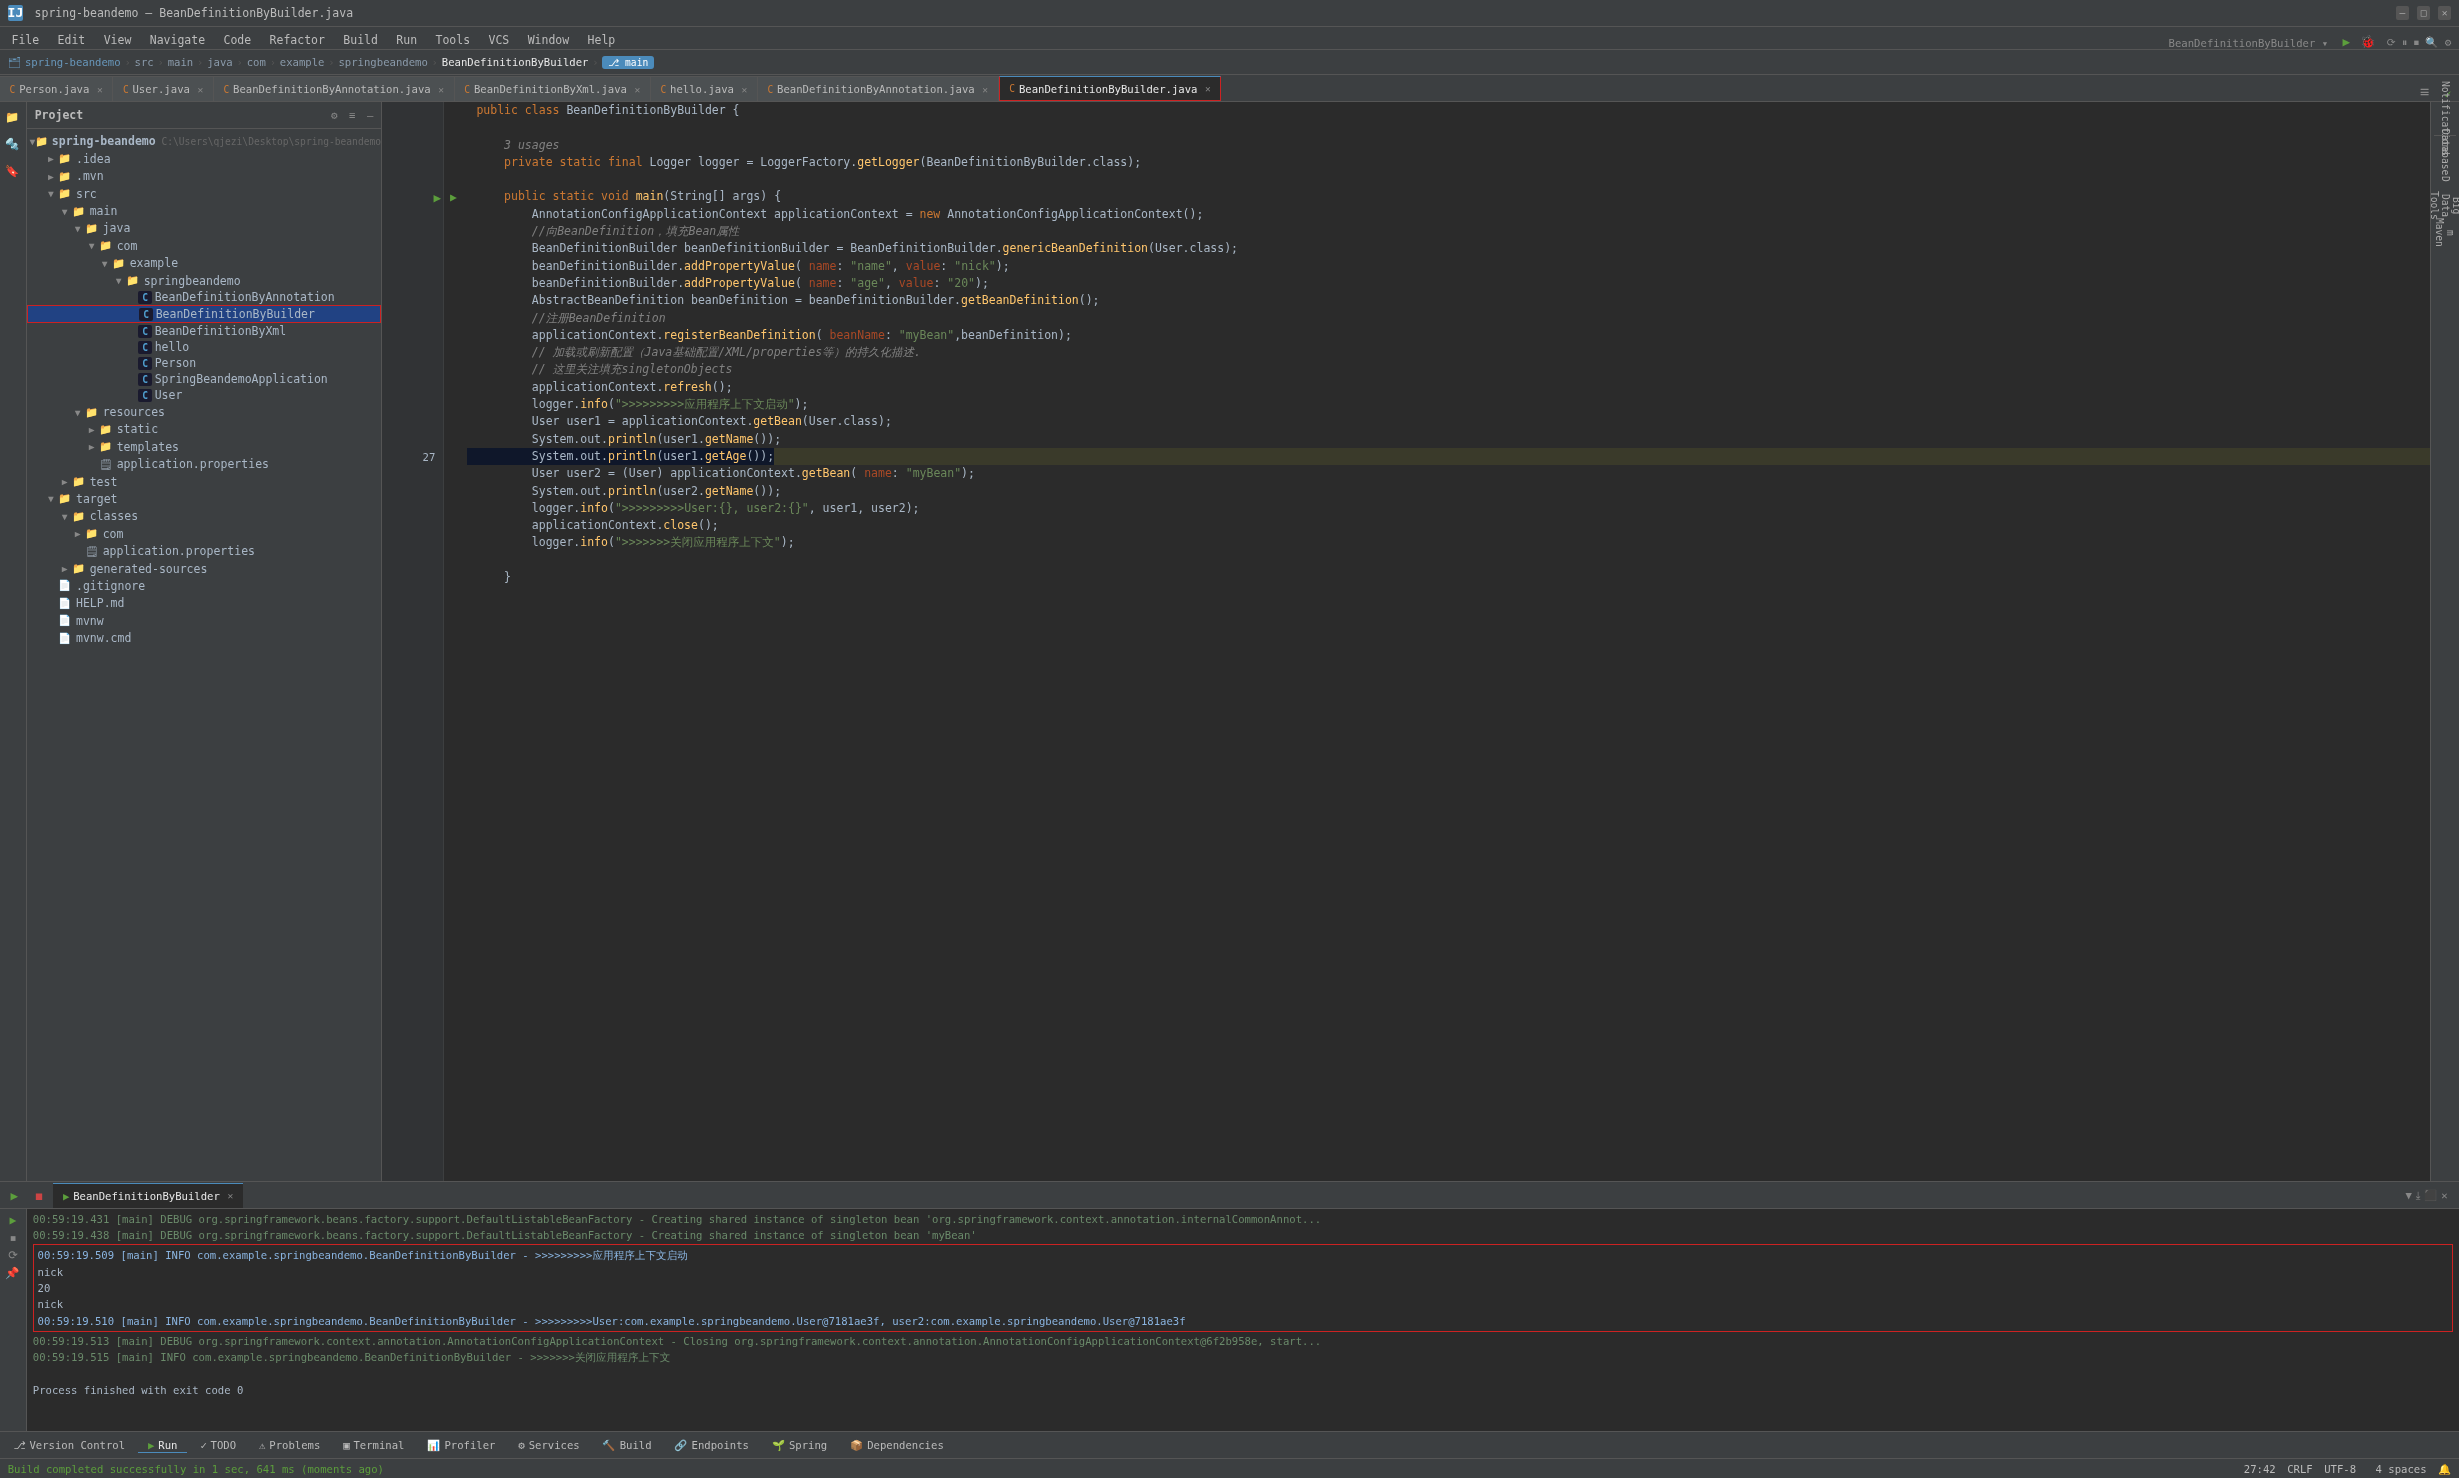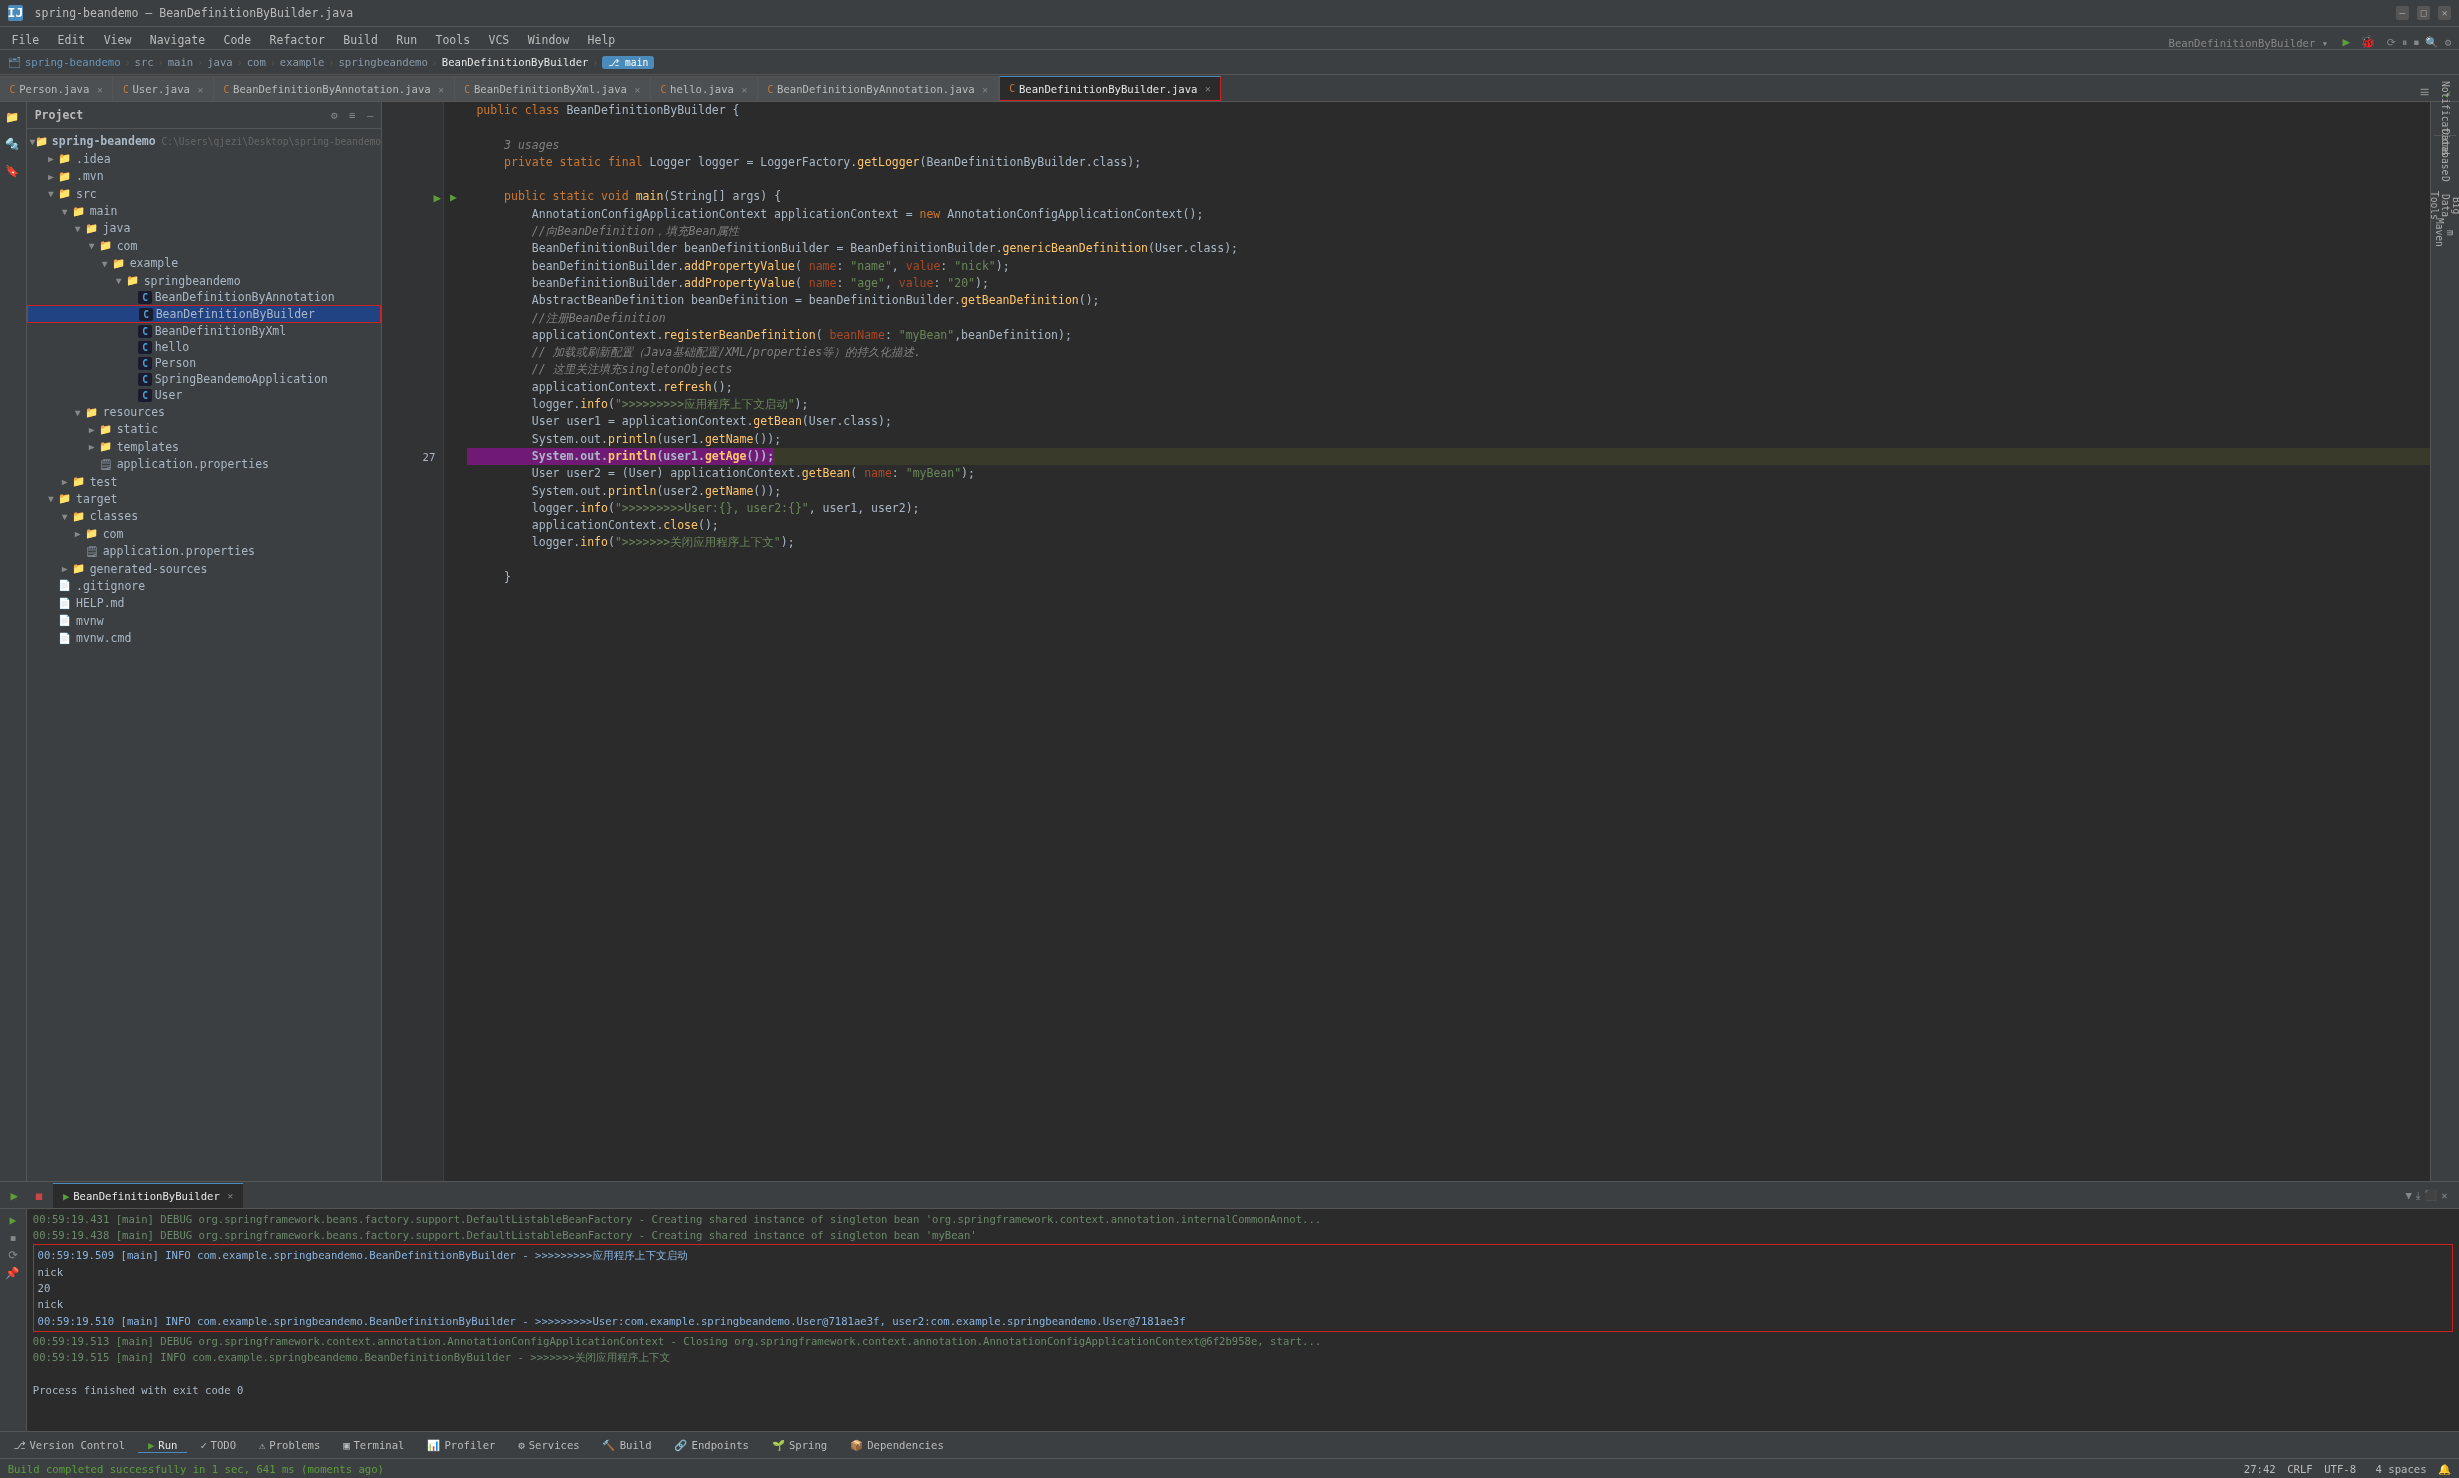--- a/index.html
+++ b/index.html
@@ -758,21 +758,21 @@
             <div class="line-content"><span style="color:#a9b7c6;">        logger.</span><span class="method">info</span><span style="color:#a9b7c6;">(</span><span class="str">"&gt;&gt;&gt;&gt;&gt;&gt;&gt;&gt;&gt;应用程序上下文启动"</span><span style="color:#a9b7c6;">);</span></div>
           </div>
           <div class="code-line">
             <div class="line-content"><span style="color:#a9b7c6;">        User user1 = applicationContext.</span><span class="method">getBean</span><span style="color:#a9b7c6;">(User.class);</span></div>
           </div>
           <div class="code-line">
             <div class="line-content"><span style="color:#a9b7c6;">        System.out.</span><span class="method">println</span><span style="color:#a9b7c6;">(user1.</span><span class="method">getName</span><span style="color:#a9b7c6;">());</span></div>
           </div>
 
           <div class="code-line" style="background:#3a3a2a;">
-            <div class="line-content" style="background:#701a75;font-weight:bold;"><span style="color:#a9b7c6;">        System.out.</span><span class="method">println</span><span style="color:#a9b7c6;">(user1.</span><span class="method">getAge</span><span style="color:#a9b7c6;">());</span></div>
+            <div class="line-content" style="background:#0f172a;"><span style="color:#a9b7c6;">        System.out.</span><span class="method">println</span><span style="color:#a9b7c6;">(user1.</span><span class="method">getAge</span><span style="color:#a9b7c6;">());</span></div>
           </div>
           <div class="code-line">
             <div class="line-content"><span style="color:#a9b7c6;">        User user2 = (User) applicationContext.</span><span class="method">getBean</span><span style="color:#a9b7c6;">( </span><span style="color:#aa4926;">name</span><span style="color:#a9b7c6;">: </span><span class="str">"myBean"</span><span style="color:#a9b7c6;">);</span></div>
           </div>
           <div class="code-line">
             <div class="line-content"><span style="color:#a9b7c6;">        System.out.</span><span class="method">println</span><span style="color:#a9b7c6;">(user2.</span><span class="method">getName</span><span style="color:#a9b7c6;">());</span></div>
           </div>
           <div class="code-line">
             <div class="line-content"><span style="color:#a9b7c6;">        logger.</span><span class="method">info</span><span style="color:#a9b7c6;">(</span><span class="str">"&gt;&gt;&gt;&gt;&gt;&gt;&gt;&gt;&gt;User:{}, user2:{}"</span><span style="color:#a9b7c6;">, user1, user2);</span></div>
           </div>

